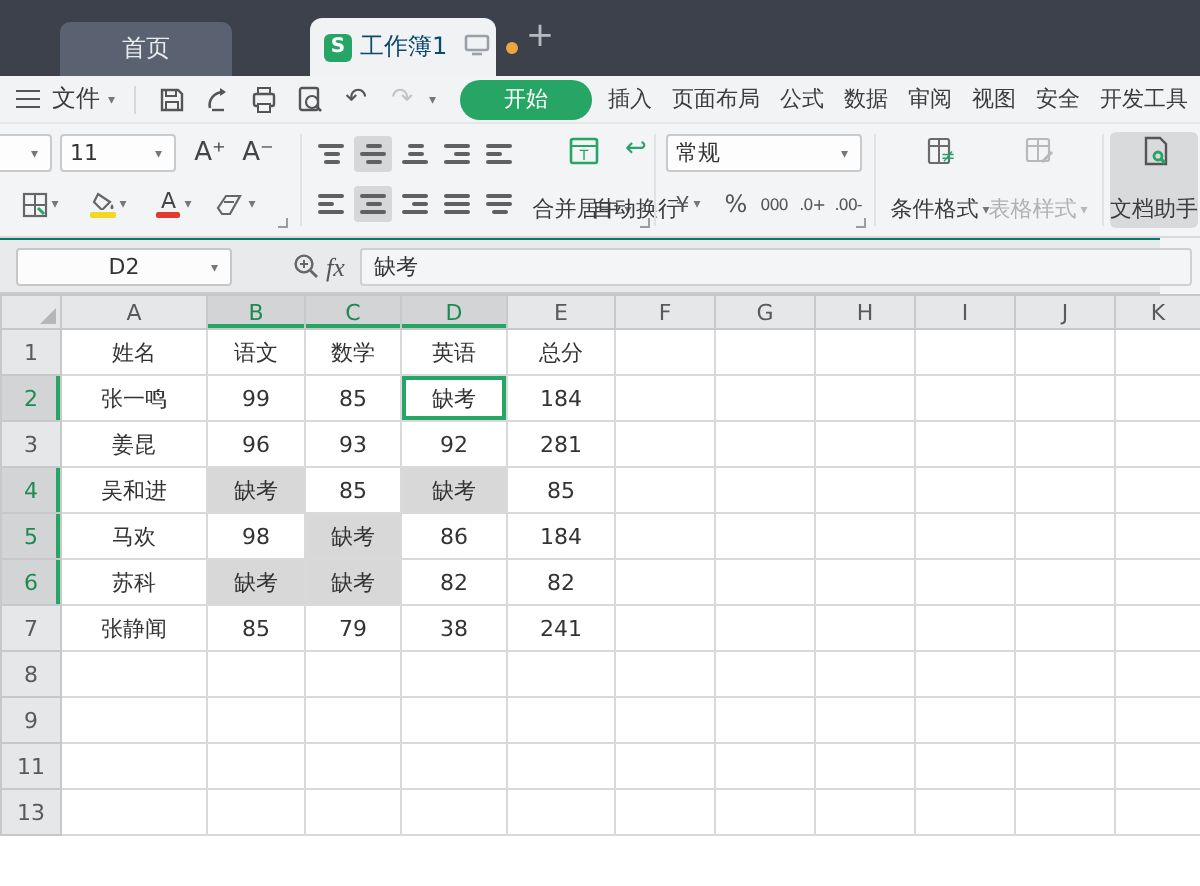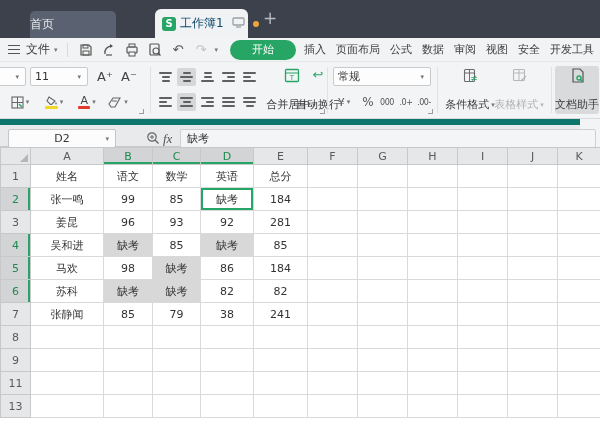--- a/index.html
+++ b/index.html
@@ -1,21 +1,21 @@
 <!DOCTYPE html>
 <html><head>
 <meta charset="utf-8">
 <style>
   *{box-sizing:border-box;margin:0;padding:0;font-family:"DejaVu Sans","Liberation Sans",sans-serif}
   html,body{background:#888}
   #app{position:relative;width:600px;height:443px;overflow:hidden;background:#f3f4f5;font-size:12px;color:#333}
 
   
   .titlebar{position:absolute;left:0;top:0;width:600px;height:38px;background:#3c414c}
-  .tab-home{position:absolute;left:30px;top:11px;width:86px;height:27px;background:#5a6170;border-radius:5px 5px 0 0;display:flex;align-items:center;justify-content:flex-start;color:#e8eaed;font-size:12px}
+  .tab-home{position:absolute;left:30px;top:11px;width:86px;height:27px;background:#5a6170;border-radius:5px 5px 0 0;display:flex;align-items:center;justify-content:center;color:#e8eaed;font-size:12px}
   .tab-doc{position:absolute;left:155px;top:9px;width:93px;height:29px;background:#f1f2f4;border-radius:6px 6px 0 0;display:flex;align-items:center;padding:0 7px}
   .slogo{width:14px;height:14px;border-radius:3px;background:#26a566;color:#fff;font-size:10px;font-weight:bold;display:flex;align-items:center;justify-content:center;flex:none}
   .tab-doc .ttl{margin-left:4px;font-size:12px;color:#0c4a6e;white-space:nowrap}
   .monitor{margin-left:8px;flex:none}
   .dot{width:6px;height:6px;border-radius:50%;background:#eda53e;margin-left:8px;flex:none}
   .newtab{position:absolute;left:260px;top:8px;color:#b6bac0;font-size:17px;width:20px;text-align:center}
 
   
   .menubar{position:absolute;left:0;top:38px;width:600px;height:24px;background:#f2f3f4;border-bottom:1px solid #e6e7e8;display:flex;align-items:center;white-space:nowrap;overflow:hidden;padding-left:8px}
   .hamb{width:12px;height:9px;border-top:1.5px solid #555;border-bottom:1.5px solid #555;position:relative;margin-right:6px;flex:none}
@@ -45,21 +45,21 @@
   .bars{display:flex;flex-direction:column;gap:2px;width:13px}
   .bars i{height:2px;background:#5f6062;border-radius:1px}
   .bars .s{width:8px}.bars .l{width:13px}
   .al-l{align-items:flex-start}.al-c{align-items:center}.al-r{align-items:flex-end}
   .icbtn{position:absolute;width:19px;height:18px;display:flex;align-items:center;justify-content:center;border-radius:2px}
   .icbtn.pressed{background:#d6d7d8}
   .numglyph{font-size:8px;color:#555;letter-spacing:-0.5px}
   .corner{position:absolute;width:5px;height:5px;border-right:1px solid #9b9c9e;border-bottom:1px solid #9b9c9e}
 
   
-  .fbar{position:absolute;left:0;top:119px;width:580px;height:28px;background:#e9eaeb;border-top:6px solid #0f766e;border-bottom:1px solid #c9cacb}
+  .fbar{position:absolute;left:0;top:119px;width:580px;height:28px;background:#e9eaeb;border-top:1px solid #0f766e;border-bottom:1px solid #c9cacb}
   .namebox{position:absolute;left:8px;top:4px;width:108px;height:19px;background:#fcfcfd;border:1px solid #c6c7c8;border-radius:2px;display:flex;align-items:center;justify-content:center;font-size:11px;color:#333}
   .namebox .caret{position:absolute;right:4px}
   .fxlbl{position:absolute;left:163px;top:6px;font-family:"Liberation Serif","DejaVu Serif",serif;font-style:italic;font-size:13px;color:#555}
   .finput{position:absolute;left:180px;top:4px;width:416px;height:19px;background:#f4f5f6;border:1px solid #cfd0d1;border-radius:2px;font-size:11px;color:#333;display:flex;align-items:center;padding-left:6px}
   .zoomico{position:absolute;left:146px;top:6px}
 
   
   .grid{position:absolute;left:0;top:147px;width:600px;height:296px;overflow:hidden;background:#fff}
   table{border-collapse:collapse;table-layout:fixed;width:600px}
   th,td{padding:0;overflow:hidden;white-space:nowrap}

